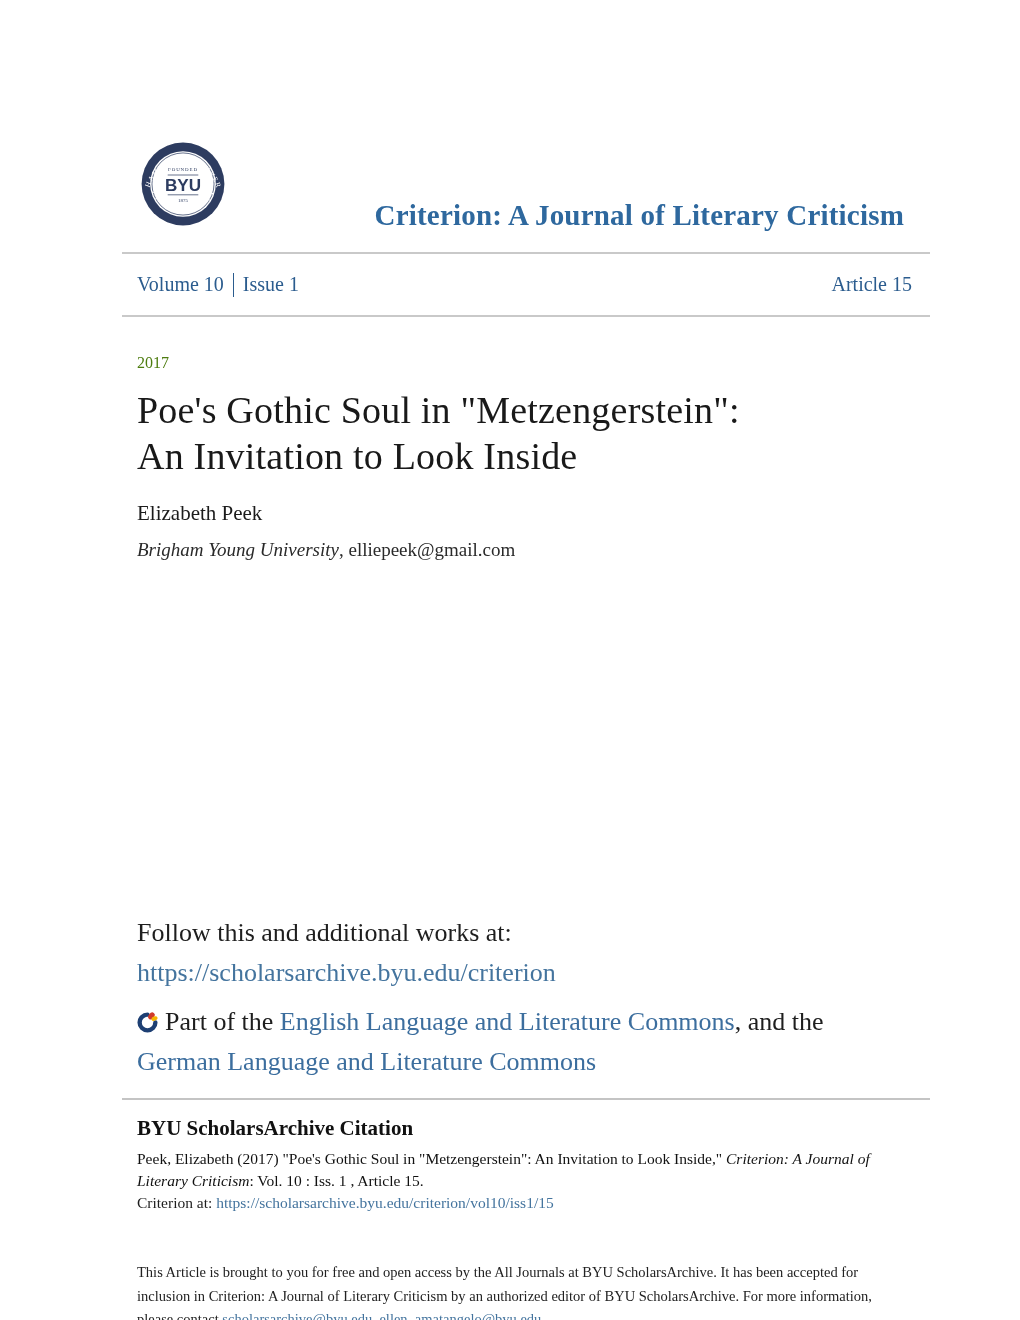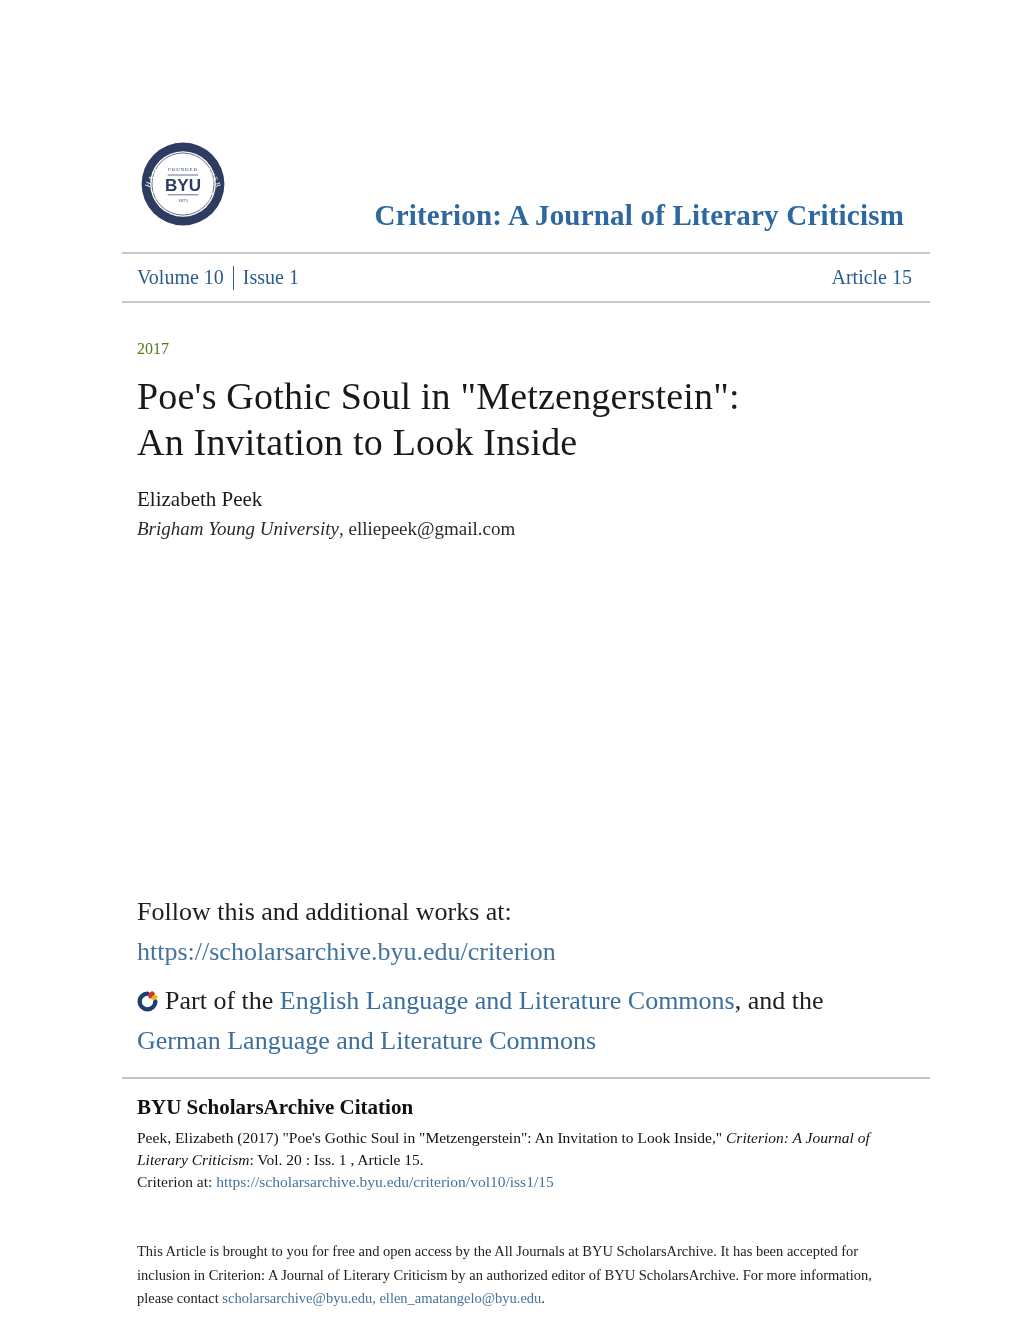--- a/index.html
+++ b/index.html
@@ -35,21 +35,21 @@
     height:2px;
     background:#c9c9c9;
     border:none;
     margin:0;
   }
   .rule-top{margin-top:18px;}
   .issue-row{
     display:flex;
     justify-content:space-between;
     align-items:center;
-    height:47px;
+    height:61px;
     font-size:20px;
     color:#2b5c8e;
   }
   .issue-left{margin-left:15px; display:flex; align-items:center;}
   .issue-sep{
     display:inline-block;
     width:1px; height:24px;
     background:#2b5c8e;
     margin:0 9px;
   }
@@ -68,21 +68,21 @@
     line-height:1.2;
     color:#191919;
     letter-spacing:.2px;
   }
   .author{
     margin:22px 0 0 15px;
     font-size:21px;
     color:#1b1b1b;
   }
   .affiliation{
-    margin:6px 0 0 15px;
+    margin:13px 0 0 15px;
     font-size:19px;
     color:#2a2a2a;
   }
   .affiliation .inst{font-style:italic;}
   
   .follow-block{margin:352px 0 0 15px; font-size:26px; line-height:1.55; max-width:770px;}
   .link{color:#44749e; text-decoration:none; cursor:pointer;}
   .link-underline{color:#3c6e9e; cursor:pointer;}
   .partof{margin-top:8px;}
   .commons-icon{
@@ -178,21 +178,21 @@
           <ellipse cx="16.5" cy="4.5" rx="3.2" ry="4.4" fill="#cf3a2b" transform="rotate(38 16.5 4.5)"></ellipse>
           <ellipse cx="20" cy="7.5" rx="2.4" ry="3.6" fill="#f4b400" transform="rotate(70 20 7.5)"></ellipse>
         </svg><span>Part of the </span><a class="link-underline">English Language and Literature Commons</a><span>, and the </span><a class="link-underline">German Language and Literature Commons</a>
       </div>
     </div>
 
     <hr class="rule rule-mid">
 
     <h3 class="citation-heading">BYU ScholarsArchive Citation</h3>
     <p class="citation-body">
-      <span>Peek, Elizabeth (2017) "Poe's Gothic Soul in "Metzengerstein": An Invitation to Look Inside," </span><span class="ital">Criterion: A Journal of Literary Criticism</span><span>: Vol. 20 : Iss. 1 , Article 15.</span>
+      <span>Peek, Elizabeth (2017) "Poe's Gothic Soul in "Metzengerstein": An Invitation to Look Inside," </span><span class="ital">Criterion: A Journal of Literary Criticism</span><span>: Vol. 10 : Iss. 1 , Article 15.</span>
     </p>
     <div class="available">
       <span>Criterion at: </span><a class="link">https://scholarsarchive.byu.edu/criterion/vol10/iss1/15</a>
     </div>
 
     <p class="footer-note">
       <span>This Article is brought to you for free and open access by the All Journals at BYU ScholarsArchive. It has been accepted for inclusion in Criterion: A Journal of Literary Criticism by an authorized editor of BYU ScholarsArchive. For more information, please contact </span><a class="link">scholarsarchive@byu.edu,</a><span> </span><a class="link">ellen_amatangelo@byu.edu</a><span>.</span>
     </p>
 
   </div>

